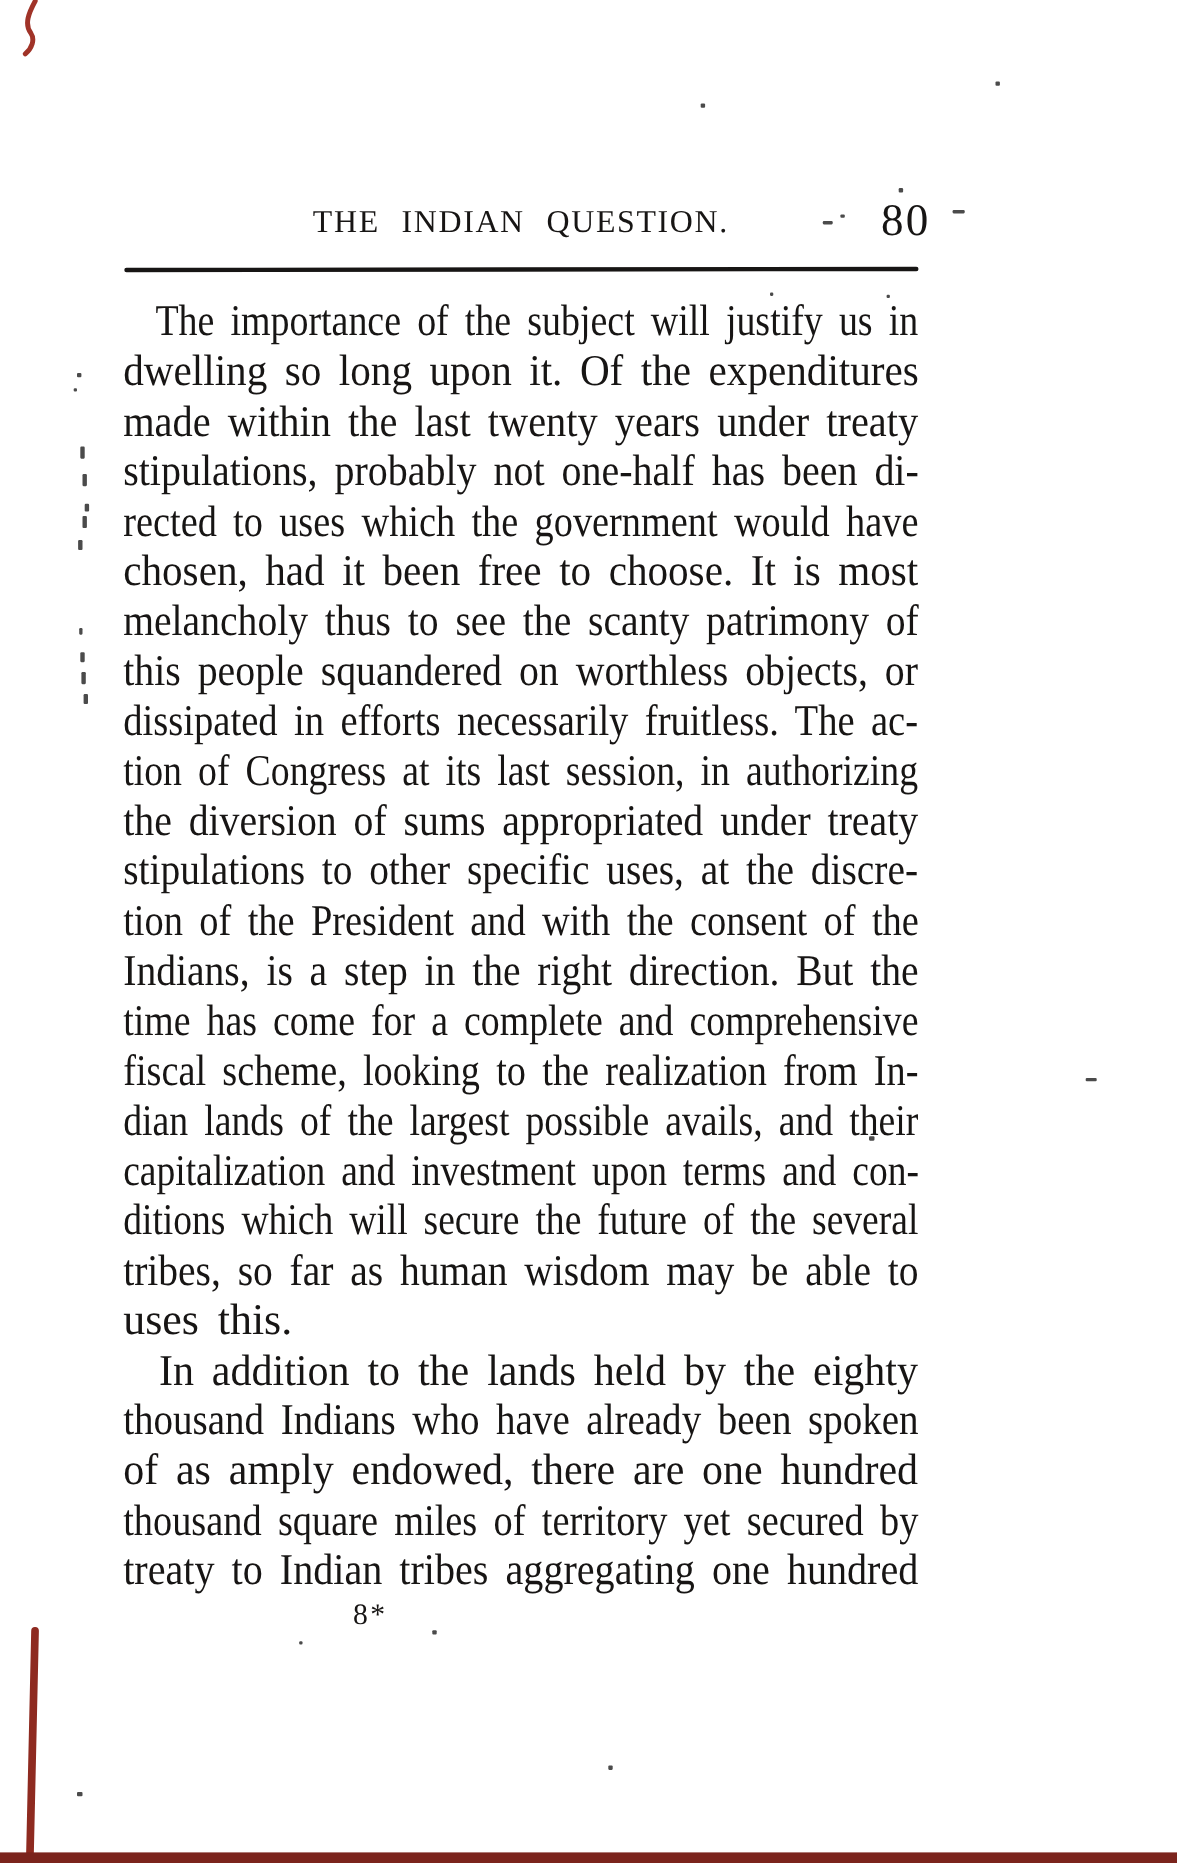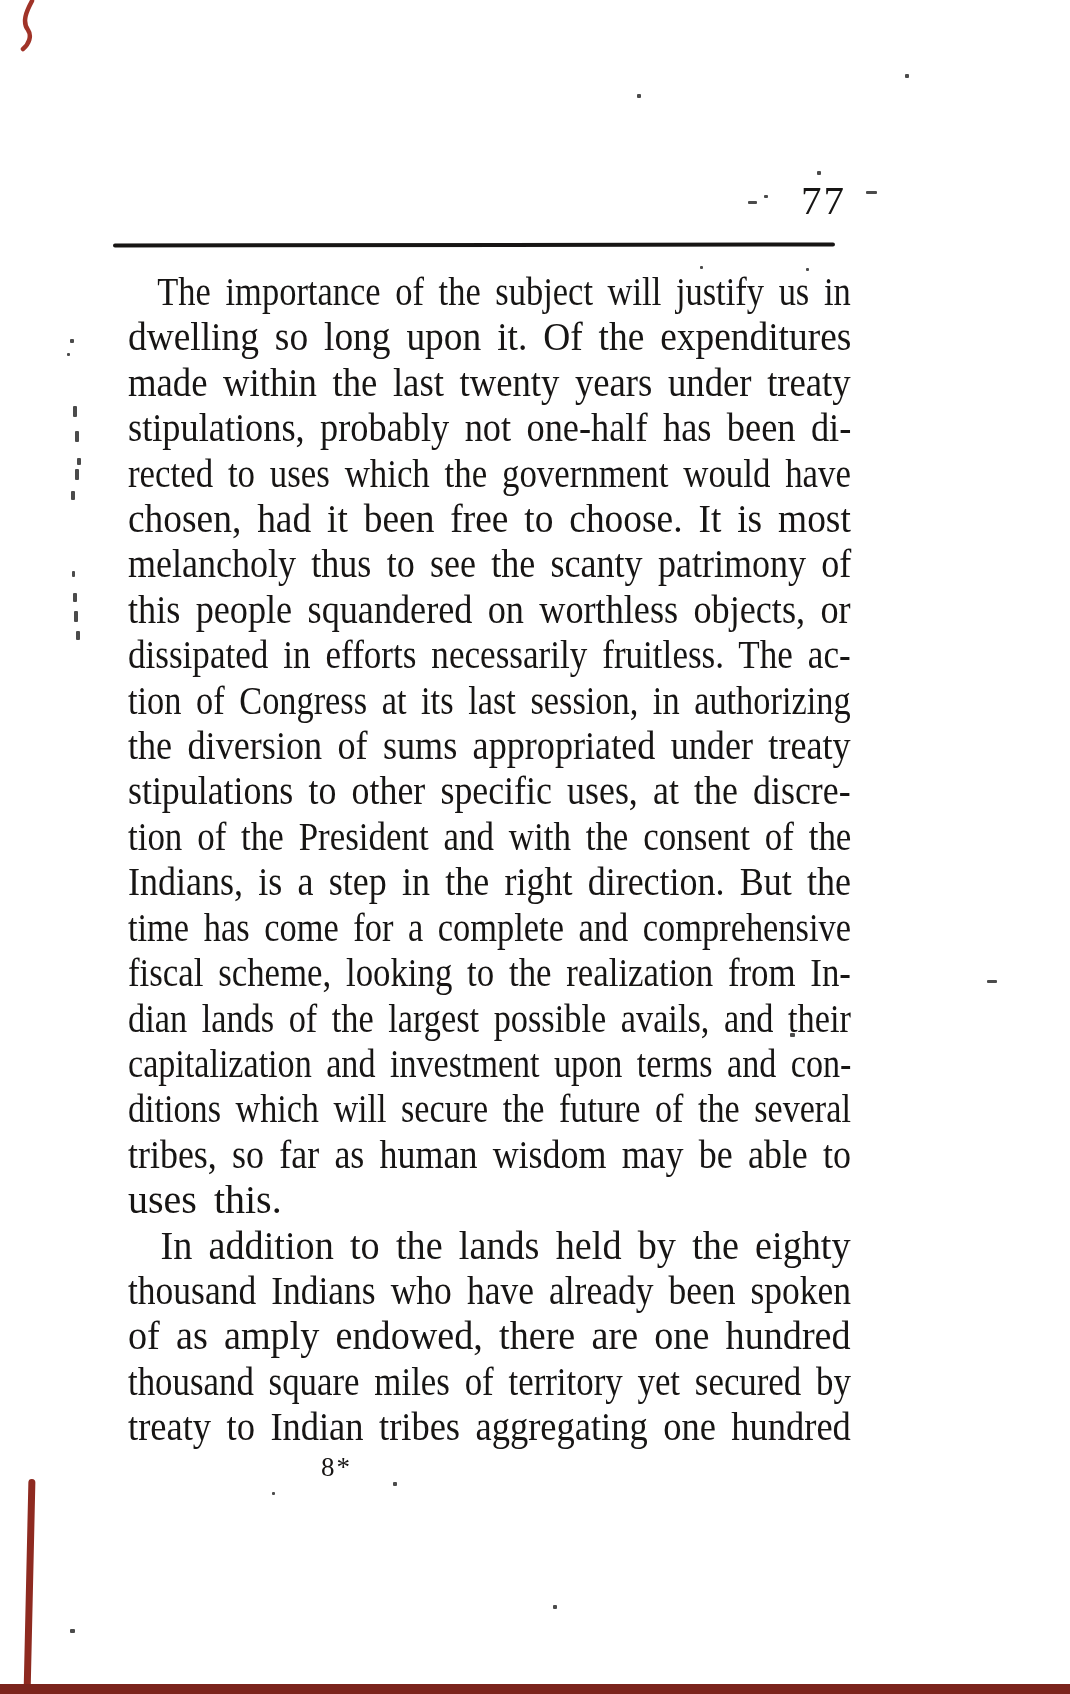--- a/index.html
+++ b/index.html
@@ -24,21 +24,21 @@
     font-size:41px;line-height:42px;letter-spacing:2px;
   }
   .header-rule{
     position:absolute;left:113px;top:243px;width:722px;height:4px;
     background:var(--ink,#171514);
     border-radius:2px;
     transform:rotate(-0.08deg);
   }
   
   .body-text{
-    position:absolute;left:128px;top:269px;width:723px;
+    position:absolute;left:112px;top:269px;width:723px;
   }
   .line{
     width:max-content;
     white-space:nowrap;
     font-size:40px;
     line-height:45.4px;
     word-spacing:7px;
     transform-origin:0 50%;
   }
   .line.indent{padding-left:34px;}
@@ -62,22 +62,23 @@
   
   .speck{
     position:absolute;background:#2b2b2b;border-radius:1px;opacity:.85;
   }
 </style>
 </head>
 <body>
 
 <div class="page" style="--ink: #171514; --paper: #ffffff; --red: #a03328; --red-edge: #8e2a20; --red-band: #7b241d;">
 
+  <div class="running-header">THE INDIAN QUESTION.</div>
 
-  <div class="page-number">77</div>
+  <div class="page-number">80</div>
 
   <div class="header-rule"></div>
 
   <div class="body-text">
       <div class="line indent" style="transform: scaleX(0.8617);">The importance of the subject will justify us in</div>
       <div class="line" style="transform: scaleX(0.9353);">dwelling so long upon it. Of the expenditures</div>
       <div class="line" style="transform: scaleX(0.9175);">made within the last twenty years under treaty</div>
       <div class="line" style="transform: scaleX(0.9083);">stipulations, probably not one-half has been di-</div>
       <div class="line" style="transform: scaleX(0.8711);">rected to uses which the government would have</div>
       <div class="line" style="transform: scaleX(0.9353);">chosen, had it been free to choose. It is most</div>

